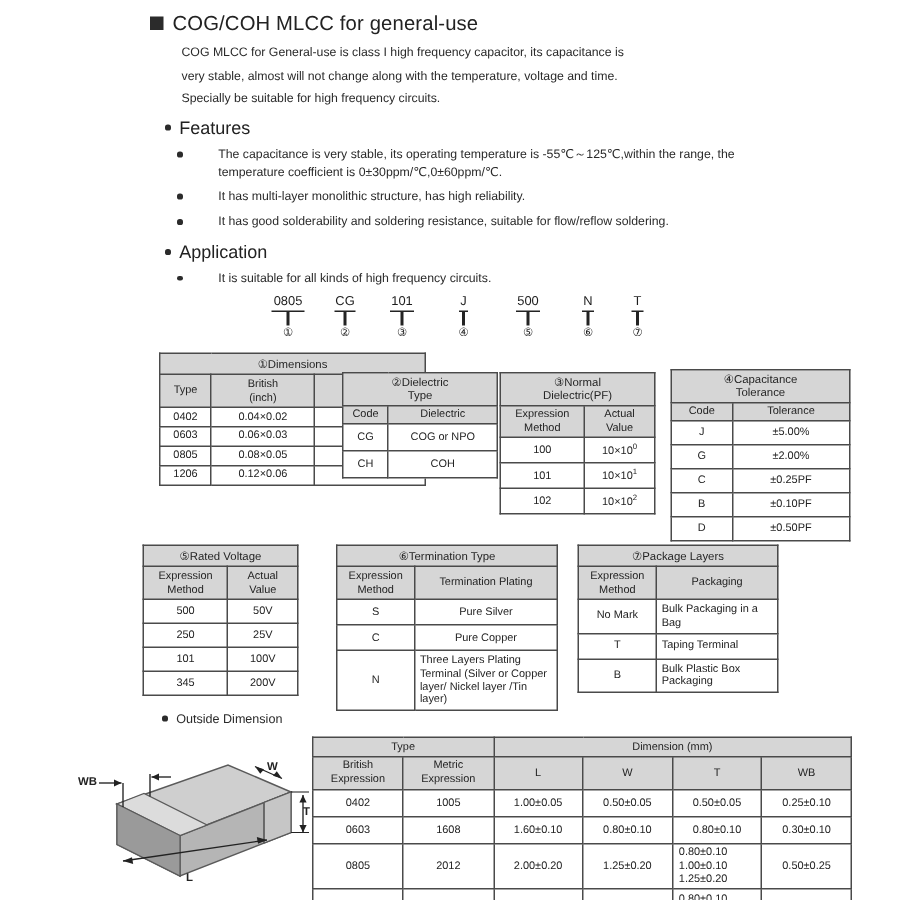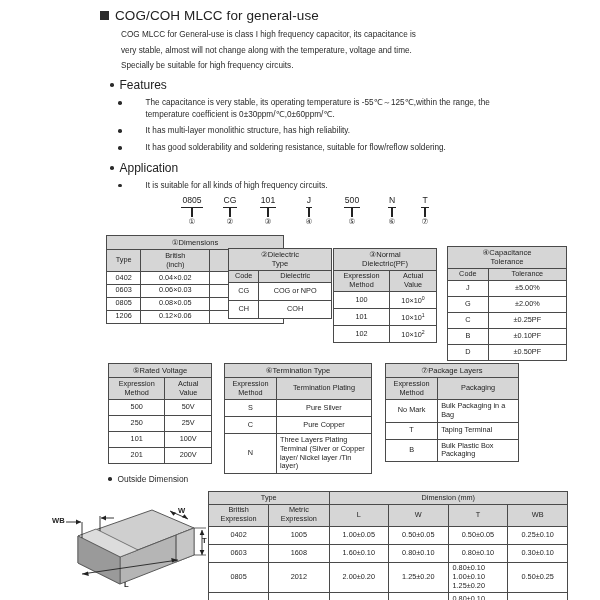--- a/index.html
+++ b/index.html
@@ -264,21 +264,21 @@
       <td style="height:12px">B</td>
       <td>±0.10PF</td>
     </tr>
     <tr>
       <td style="height:12px">D</td>
       <td>±0.50PF</td>
     </tr>
   </tbody>
     </table>
 
-  <table class="tbl abs" style="left:108px;top:355px;width:104px;">
+  <table class="tbl abs" style="left:95px;top:355px;width:104px;">
     <tbody>
         <tr>
           <td class="cap" colspan="2">⑤Rated Voltage</td>
         </tr>
     <tr>
       <td class="hdr" style="width:56px">
         <span>Expression</span><br><span>Method</span>
       </td>
       <td class="hdr" style="width:48px">
         <span>Actual</span><br><span>Value</span>
@@ -290,21 +290,21 @@
     </tr>
     <tr>
       <td style="height:12px">250</td>
       <td>25V</td>
     </tr>
     <tr>
       <td style="height:12px">101</td>
       <td>100V</td>
     </tr>
     <tr>
-      <td style="height:12px">201</td>
+      <td style="height:12px">345</td>
       <td>200V</td>
     </tr>
   </tbody>
     </table>
 
   <table class="tbl abs" style="left:224px;top:355px;width:148px;">
     <tbody>
         <tr>
           <td class="cap" colspan="2">⑥Termination Type</td>
         </tr>

